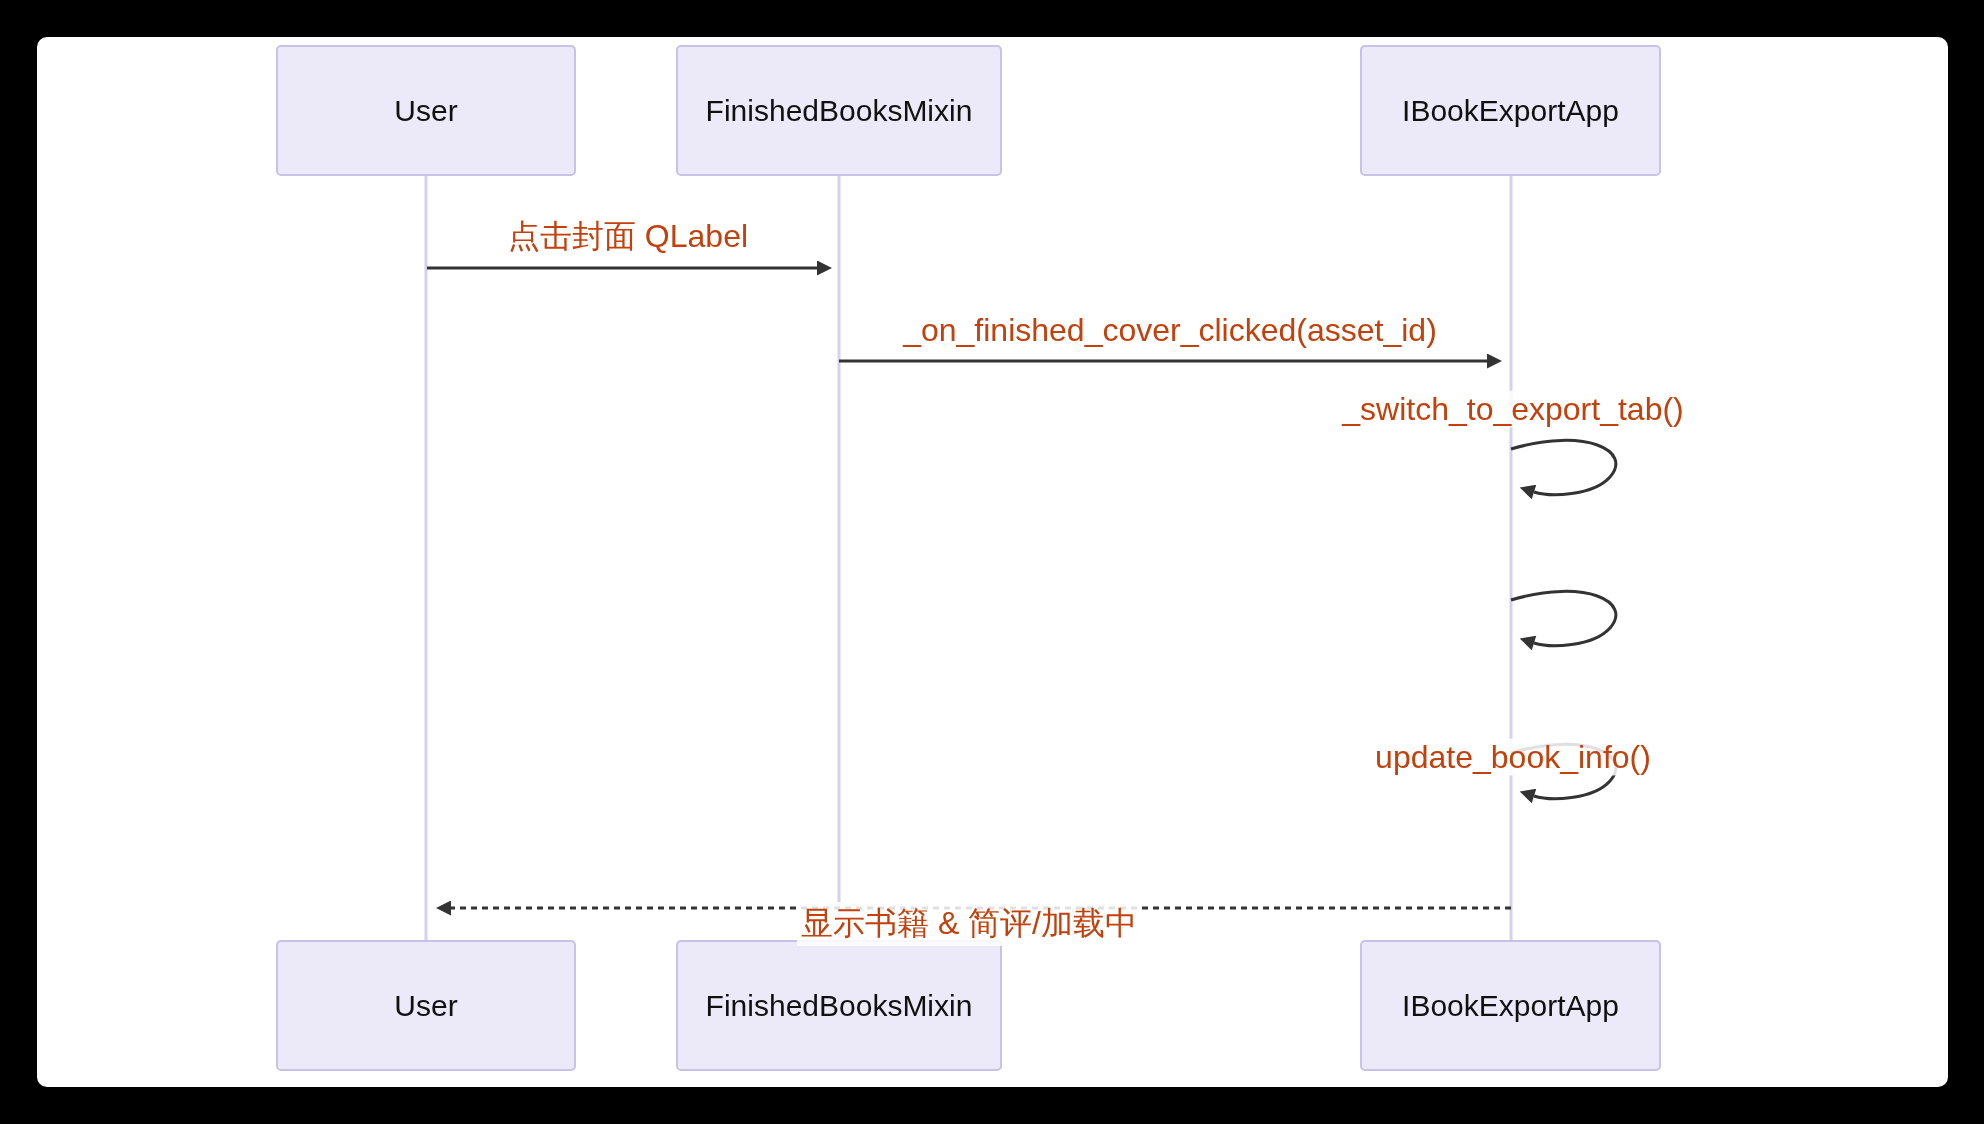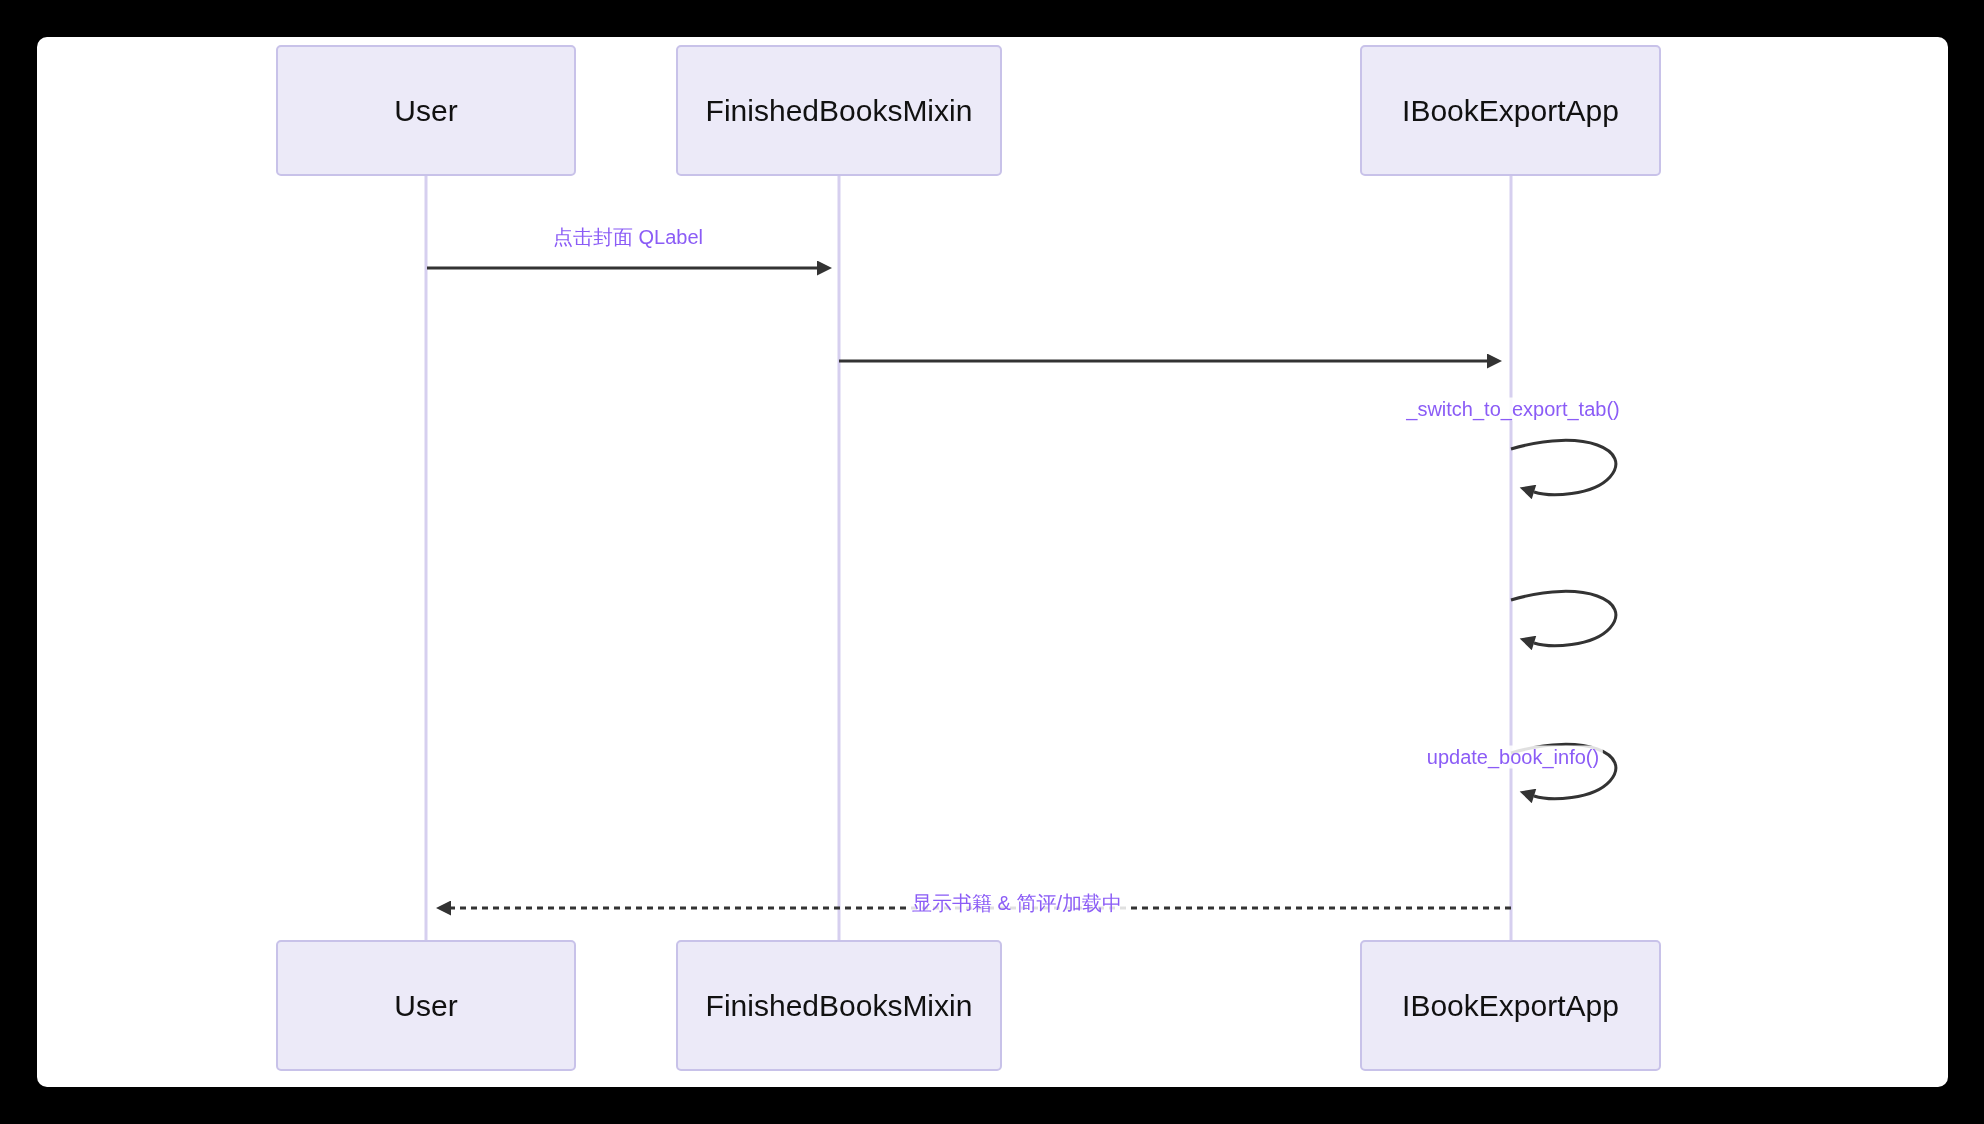--- a/index.html
+++ b/index.html
@@ -26,21 +26,21 @@
     background:#ECEAF8;
     border:2px solid #C8C2E9;
     border-radius:5px;
     box-sizing:border-box;
     display:flex;align-items:center;justify-content:center;
     color:#111;font-size:30px;
   }
   .msg-label{
     position:absolute;
     transform:translate(-50%,-50%);
-    color:#8b5cf6;font-size:20px;
+    color:#c2410c;font-size:32px;
     white-space:nowrap;
     background:rgba(255,255,255,0.85);
     padding:0 4px;
   }
 </style>
 </head>
 <body>
 
 <div class="stage">
 
@@ -82,18 +82,19 @@
       <span>User</span>
     </div>
     <div class="actor" style="left:639px;top:903px;width:326px;">
       <span>FinishedBooksMixin</span>
     </div>
     <div class="actor" style="left:1323px;top:903px;width:301px;">
       <span>IBookExportApp</span>
     </div>
 
     <div class="msg-label" style="left:591px;top:200px;">点击封面 QLabel</div>
+    <div class="msg-label" style="left:1133px;top:293px;">_on_finished_cover_clicked(asset_id)</div>
     <div class="msg-label" style="left:1476px;top:372px;">_switch_to_export_tab()</div>
     <div class="msg-label" style="left:1476px;top:720px;">update_book_info()</div>
-    <div class="msg-label" style="left:932px;top:866px;margin-left:48px;">显示书籍 &amp; 简评/加载中</div>
+    <div class="msg-label" style="left:932px;top:887px;">显示书籍 &amp; 简评/加载中</div>
   </div>
 
 </div>
 
 </body></html>

